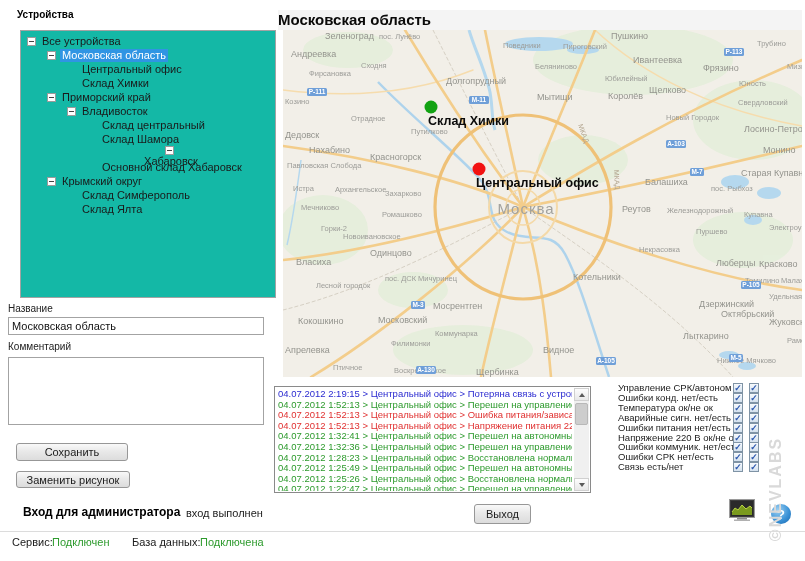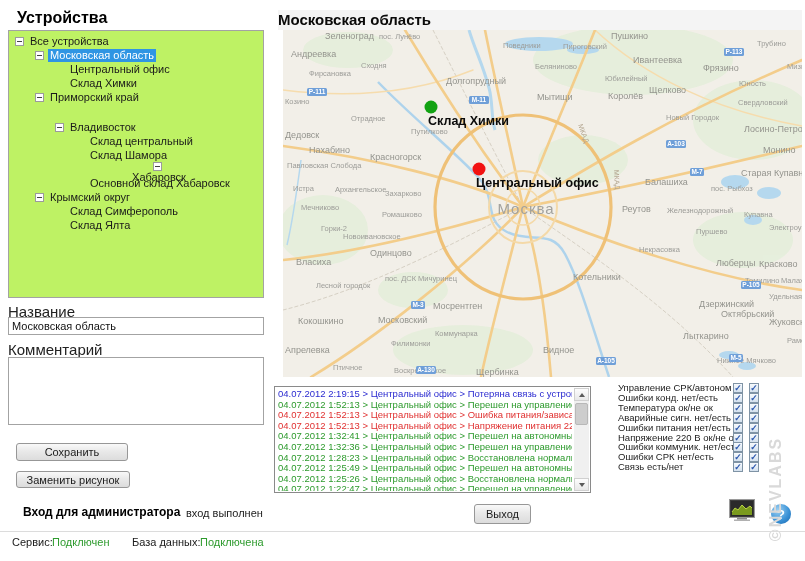--- a/index.html
+++ b/index.html
@@ -4,30 +4,30 @@
 <style>
   html,body{margin:0;padding:0}
   body{
     width:805px;height:561px;position:relative;overflow:hidden;
     background:#ffffff;font-family:"Liberation Sans",sans-serif;color:#1a1a1a;
     -webkit-font-smoothing:antialiased;
   }
   .abs{position:absolute}
 
   
-  .page-title{left:17px;top:9px;font-size:16px;font-weight:bold;color:#000}
-  .tree-panel{left:8px;top:30px;width:256px;height:268px;background:#bef264;border:1px solid #a3a3a3;overflow:hidden;padding-top:3px;box-sizing:border-box}
+  .page-title{left:17px;top:9px;font-size:10px;font-weight:bold;color:#000}
+  .tree-panel{left:20px;top:30px;width:256px;height:268px;background:#14b8a6;border:1px solid #a3a3a3;overflow:hidden;padding-top:3px;box-sizing:border-box}
   .trow{height:14px;display:flex;align-items:center;font-size:11px;white-space:nowrap}
   .exp{width:9px;height:9px;border:1px solid #9b9b9b;background:#fff;box-sizing:border-box;position:relative;margin-right:4px;flex:0 0 9px}
   .exp::before{content:"";position:absolute;left:1px;right:1px;top:3px;height:1px;background:#444}
   .noexp{width:9px;height:9px;margin-right:4px;flex:0 0 9px}
   .tlabel{padding:0 2px;line-height:13px}
   .tlabel.sel{background:#2f95e3;color:#fff}
 
-  .fld-label{font-size:15px;color:#222}
+  .fld-label{font-size:10px;color:#222}
   .txt{position:absolute;border:1px solid #a3a3a3;background:#fff;font:11px "Liberation Sans",sans-serif;padding:2px 3px;box-sizing:border-box;color:#111;outline:none;resize:none}
 
   .btn{position:absolute;border:1px solid #979797;border-radius:3px;background:linear-gradient(#f9f9f9,#e9e9e9 45%,#dcdcdc);font:11px "Liberation Sans",sans-serif;color:#1c1c1c;display:flex;align-items:center;justify-content:center;box-sizing:border-box}
 
   .admin-label{left:23px;top:505px;font-size:12px;font-weight:bold;color:#000}
   .admin-status{left:186px;top:507px;font-size:11px;color:#222}
 
   
   .status-divider{left:0;top:531px;width:805px;height:1px;background:#dcdcdc}
   .statusbar{left:0;top:536px;width:805px;height:18px;font-size:11px}
@@ -89,21 +89,21 @@
       <span class="tlabel">Центральный офис</span>
     </div>
     <div class="trow" style="padding-left: 46px;">
       <span class="noexp"></span>
       <span class="tlabel">Склад Химки</span>
     </div>
     <div class="trow" style="padding-left: 26px;">
       <span class="exp"></span>
       <span class="tlabel">Приморский край</span>
     </div>
-    <div class="trow" style="padding-left: 46px; margin-top: 16px;">
+    <div class="trow" style="padding-left: 46px;">
       <span class="exp"></span>
       <span class="tlabel">Владивосток</span>
     </div>
     <div class="trow" style="padding-left: 66px;">
       <span class="noexp"></span>
       <span class="tlabel">Склад центральный</span>
     </div>
     <div class="trow" style="padding-left: 66px;">
       <span class="noexp"></span>
       <span class="tlabel">Склад Шамора</span>

